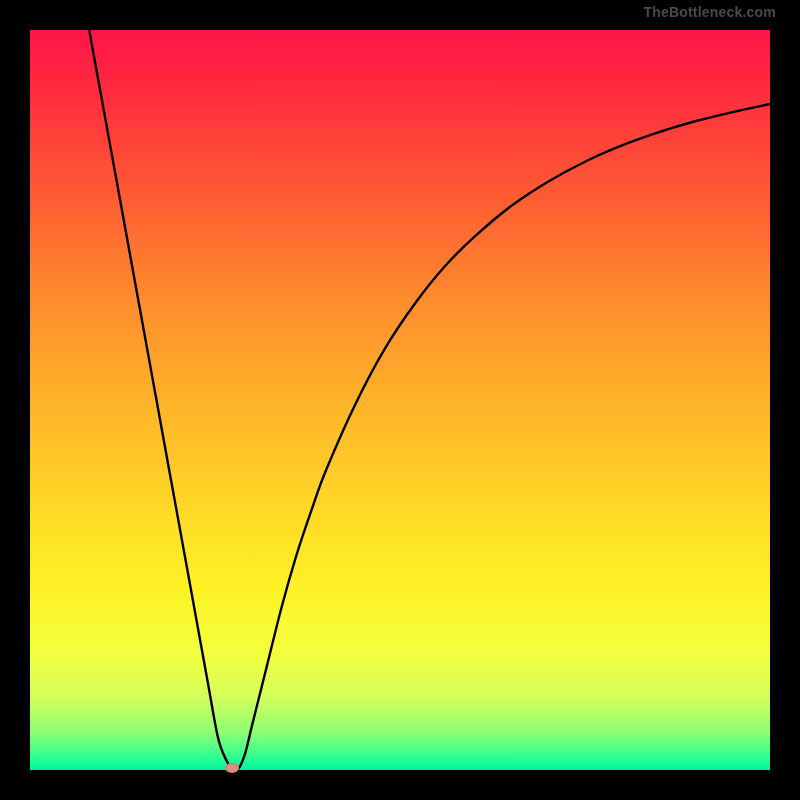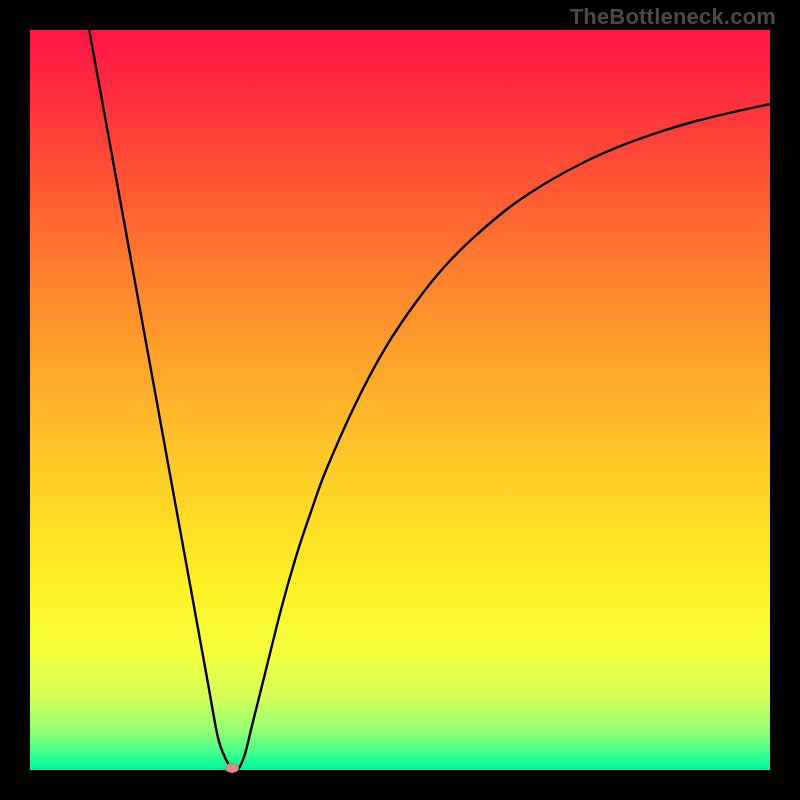--- a/index.html
+++ b/index.html
@@ -8,21 +8,21 @@
     width: 800px;
     height: 800px;
     background: #000;
     position: relative;
   }
   .watermark {
     position: absolute;
     top: 4px;
     right: 24px;
     font-family: Arial, Helvetica, sans-serif;
-    font-size: 22px;
+    font-size: 14px;
     font-weight: 600;
     color: #4a4a4a;
     letter-spacing: 0.2px;
   }
   .plot {
     position: absolute;
     left: 30px;
     top: 30px;
     width: 740px;
     height: 740px;

